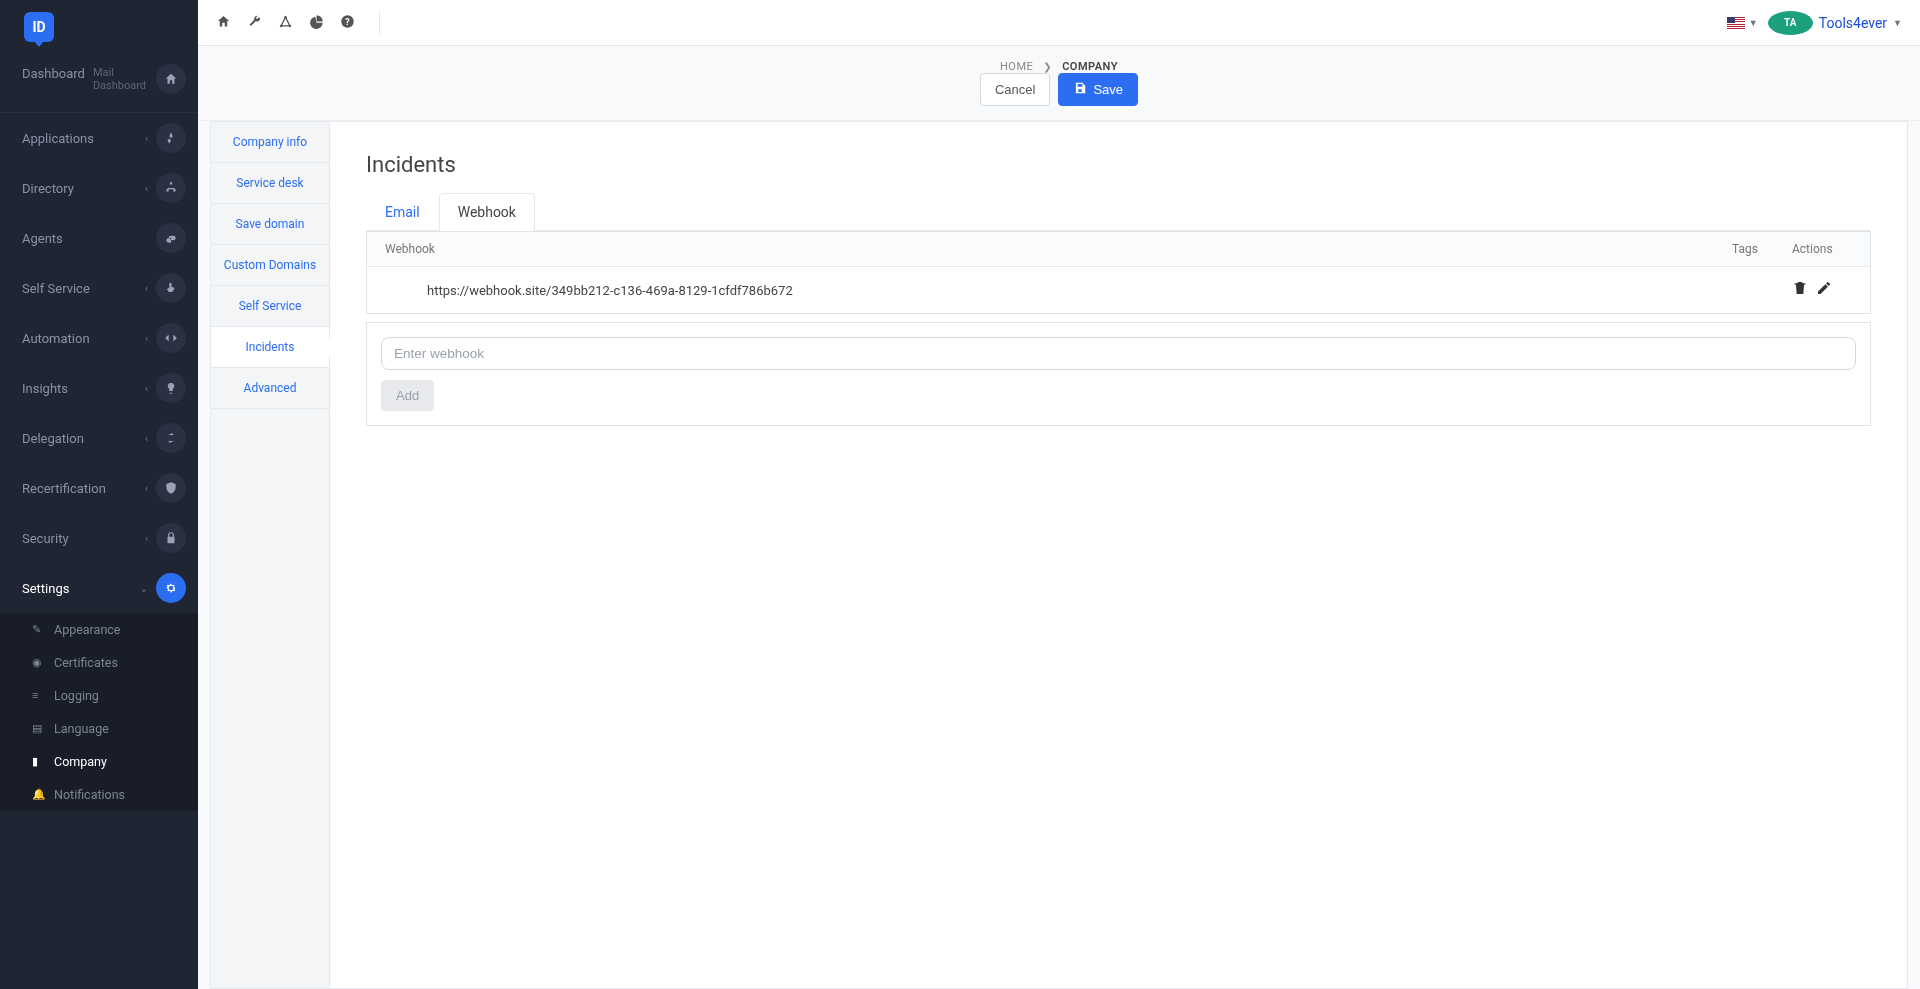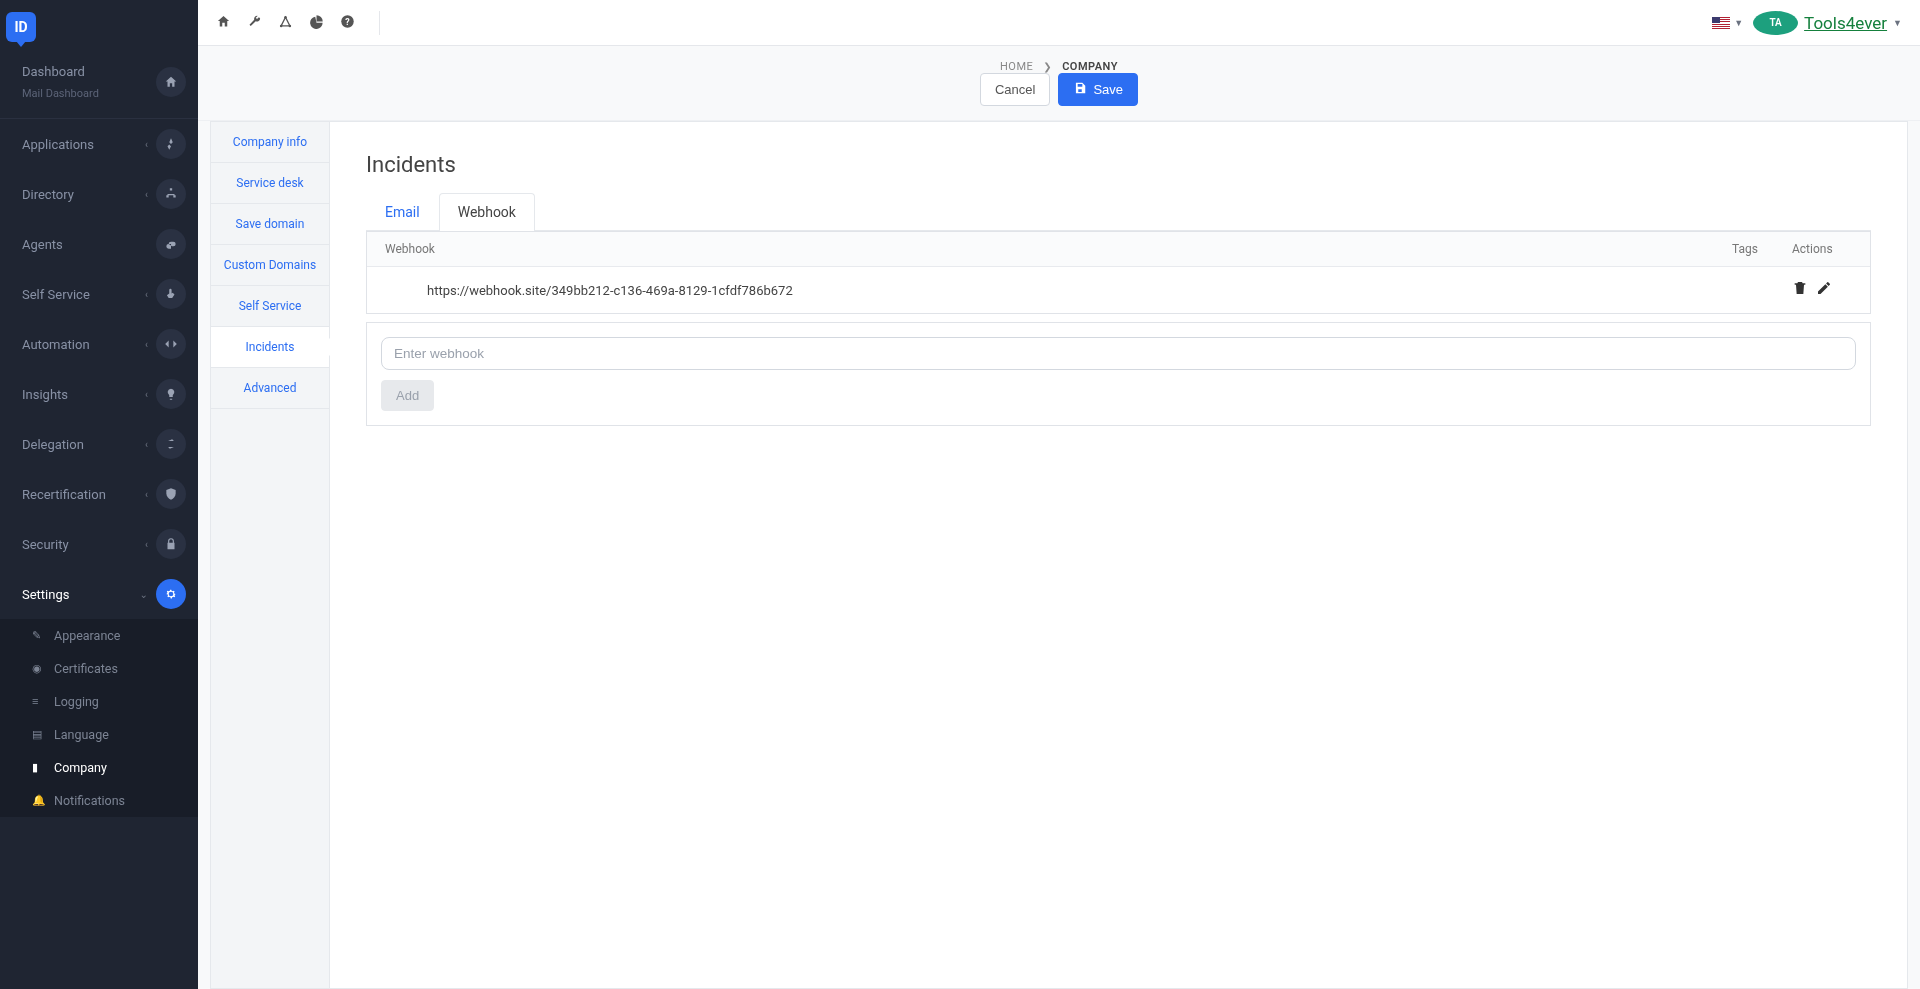--- a/index.html
+++ b/index.html
@@ -4,53 +4,53 @@
 <style>
 * { margin: 0; padding: 0; box-sizing: border-box; }
 body { font-family: -apple-system, BlinkMacSystemFont, "Segoe UI", Roboto, "Helvetica Neue", Arial, sans-serif; font-size: 14px; color: #333; background: #fff; }
 
 
 .app { display: flex; min-height: 100vh; }
 .sidebar { width: 198px; background: #1f2532; color: #8891a5; display: flex; flex-direction: column; }
 .main-area { flex: 1; display: flex; flex-direction: column; background: #fff; }
 
 
-.logo-area { padding: 12px 6px; }
+.logo-area { padding: 12px 24px; }
 .logo { width: 30px; height: 30px; background: #2c6ef2; border-radius: 6px; display: flex; align-items: center; justify-content: center; color: #fff; font-weight: bold; font-size: 14px; position: relative; }
 .logo::after { content: ""; position: absolute; bottom: -5px; left: 10px; width: 0; height: 0; border-left: 5px solid transparent; border-right: 5px solid transparent; border-top: 6px solid #2c6ef2; }
 
 .nav-section { border-top: 1px solid #2a3040; margin-top: 8px; }
 .nav-item { display: flex; align-items: center; padding: 10px 12px 10px 22px; cursor: pointer; position: relative; color: #8891a5; font-size: 13px; }
 .nav-item.has-sub .chev { font-size: 10px; color: #6b7280; margin-left: auto; margin-right: 8px; }
 .nav-item .label { flex: 1; }
 .nav-item .icon-circle { width: 30px; height: 30px; border-radius: 50%; background: #2a3142; display: flex; align-items: center; justify-content: center; color: #9aa2b3; font-size: 12px; flex-shrink: 0; }
 .nav-item.active-row { color: #fff; }
 .nav-item.active-row .icon-circle { background: #2c6ef2; color: #fff; }
 .nav-item.dashboard-row { flex-direction: row; align-items: center; }
-.nav-item.dashboard-row .label-block { display:flex; flex-direction:column; flex:1;gap:8px; }
+.nav-item.dashboard-row .label-block { display:flex; flex-direction:row; flex:1;gap:8px; }
 .nav-item.dashboard-row .subtitle { font-size: 11px; color: #5c6478; }
 
 .subnav { background: #181d28; }
 .subnav-item { display:flex; align-items:center; padding: 9px 12px 9px 32px; font-size: 12.5px; color: #7c8494; cursor:pointer; }
 .subnav-item .si-icon { width:14px; margin-right:8px; font-size:11px; color:#7c8494; }
 .subnav-item.active { color:#fff; }
 .subnav-item.active .si-icon { color:#fff; }
 
 
 .topbar { height: 46px; border-bottom: 1px solid #e5e7eb; display:flex; align-items:center; padding: 0 18px; }
 .tb-left { display:flex; align-items:center; gap: 16px; }
 .tb-icon { color:#444; font-size:14px; cursor:pointer; }
 .tb-divider { width:1px; height:24px; background:#e5e7eb; margin: 0 8px; }
 .tb-spacer { flex:1; }
 .tb-right { display:flex; align-items:center; gap:10px; }
 .flag { width:18px; height:12px; background: linear-gradient(to bottom, #b22234 7.7%, #fff 7.7%, #fff 15.4%, #b22234 15.4%, #b22234 23%, #fff 23%, #fff 30.7%, #b22234 30.7%, #b22234 38.4%, #fff 38.4%, #fff 46.2%, #b22234 46.2%, #b22234 53.8%, #fff 53.8%, #fff 61.5%, #b22234 61.5%, #b22234 69.2%, #fff 69.2%, #fff 76.9%, #b22234 76.9%, #b22234 84.6%, #fff 84.6%, #fff 92.3%, #b22234 92.3%); position:relative; }
 .flag::before { content:""; position:absolute; top:0; left:0; width:8px; height:6px; background:#3c3b6e; }
 .caret-down { font-size:9px; color:#6b7280; }
 .avatar { width:45px; height:24px; border-radius:50%; background:#1da07e; color:#fff; font-size:10px; font-weight:600; display:flex; align-items:center; justify-content:center; }
-.username { color:#15803d; font-size:17px;text-decoration:underline; }
+.username { color:#1d4ed8; font-size:14px; }
 
 
 .breadcrumb-row { display:flex; align-items:center; padding: 14px 18px; background:#f8f9fa; border-bottom:1px solid #eef0f3;flex-direction:column; }
 .breadcrumb { font-size:11px; letter-spacing:0.5px; color:#888; display:flex; align-items:center; gap:10px; }
 .breadcrumb .current { color:#444; font-weight:600; }
 .breadcrumb .chev-r { font-size:10px; color:#888; }
 .bc-spacer { flex:1; }
 .bc-actions { display:flex; gap:8px; }
 .btn { padding:7px 14px; border-radius:4px; border:1px solid #d3d8df; background:#fff; color:#555; font-size:13px; cursor:pointer; display:flex; align-items:center; gap:6px; }
 .btn-primary { background:#2c6ef2; border-color:#2c6ef2; color:#fff; }

